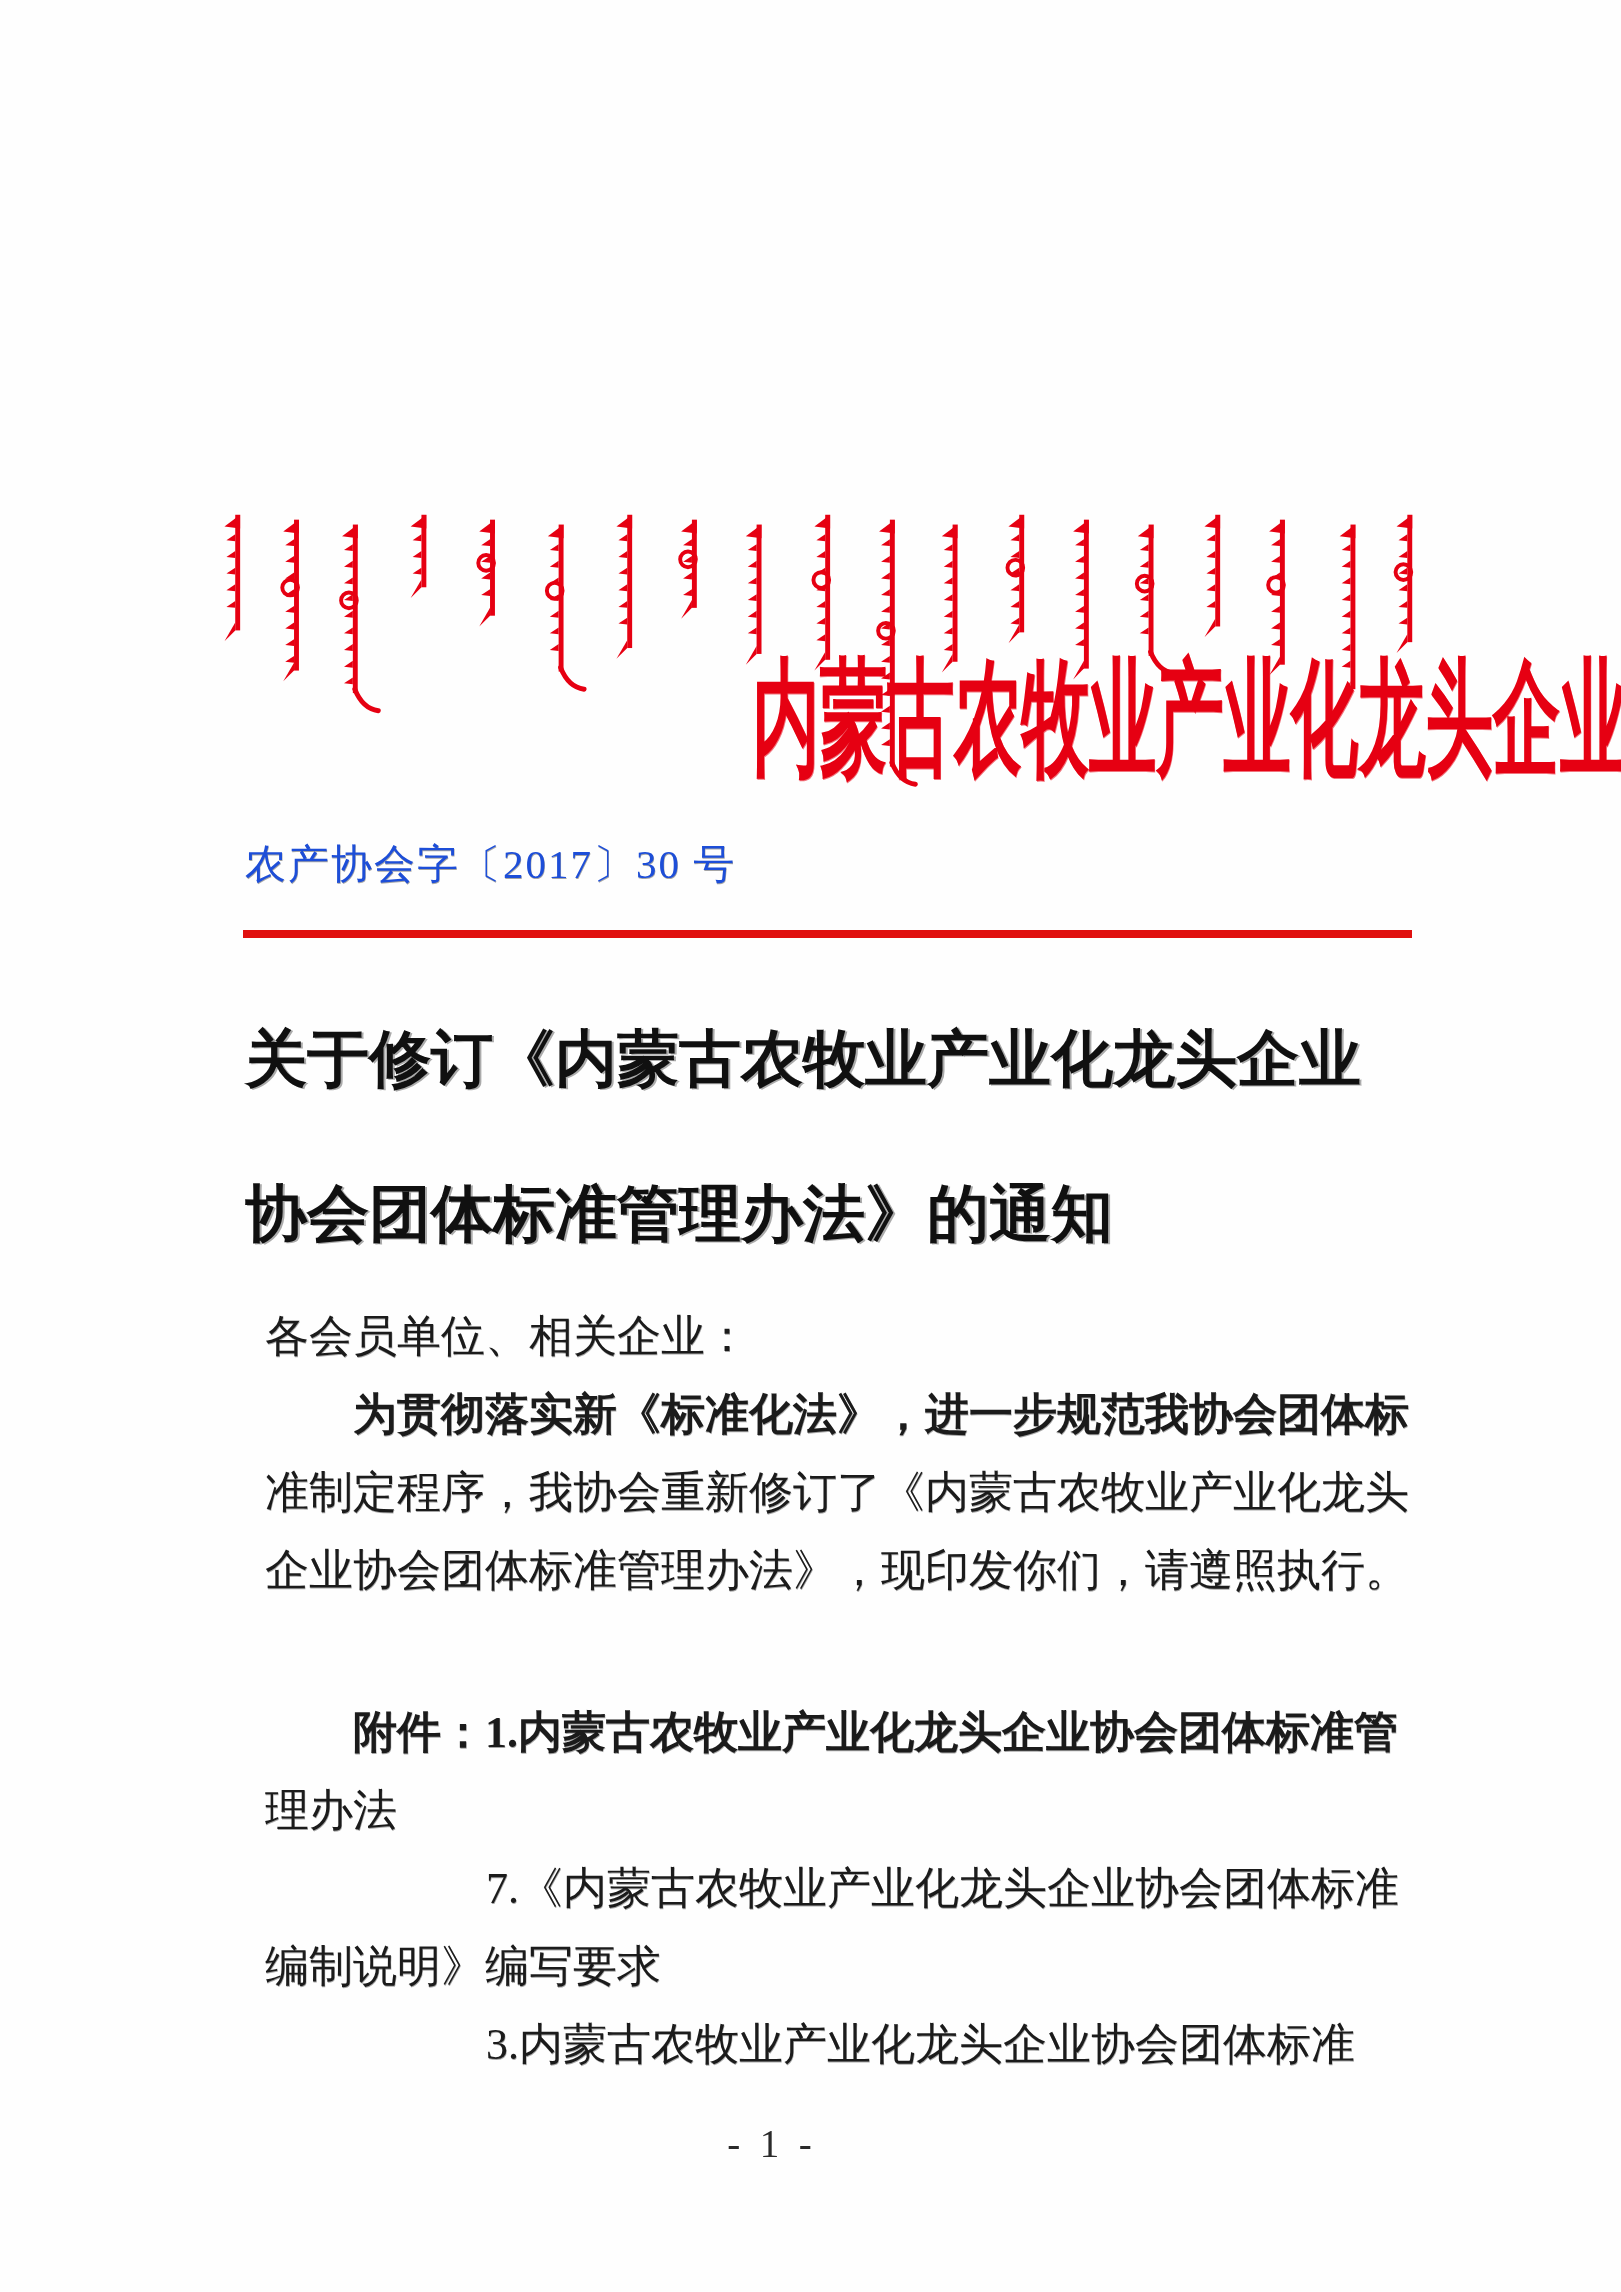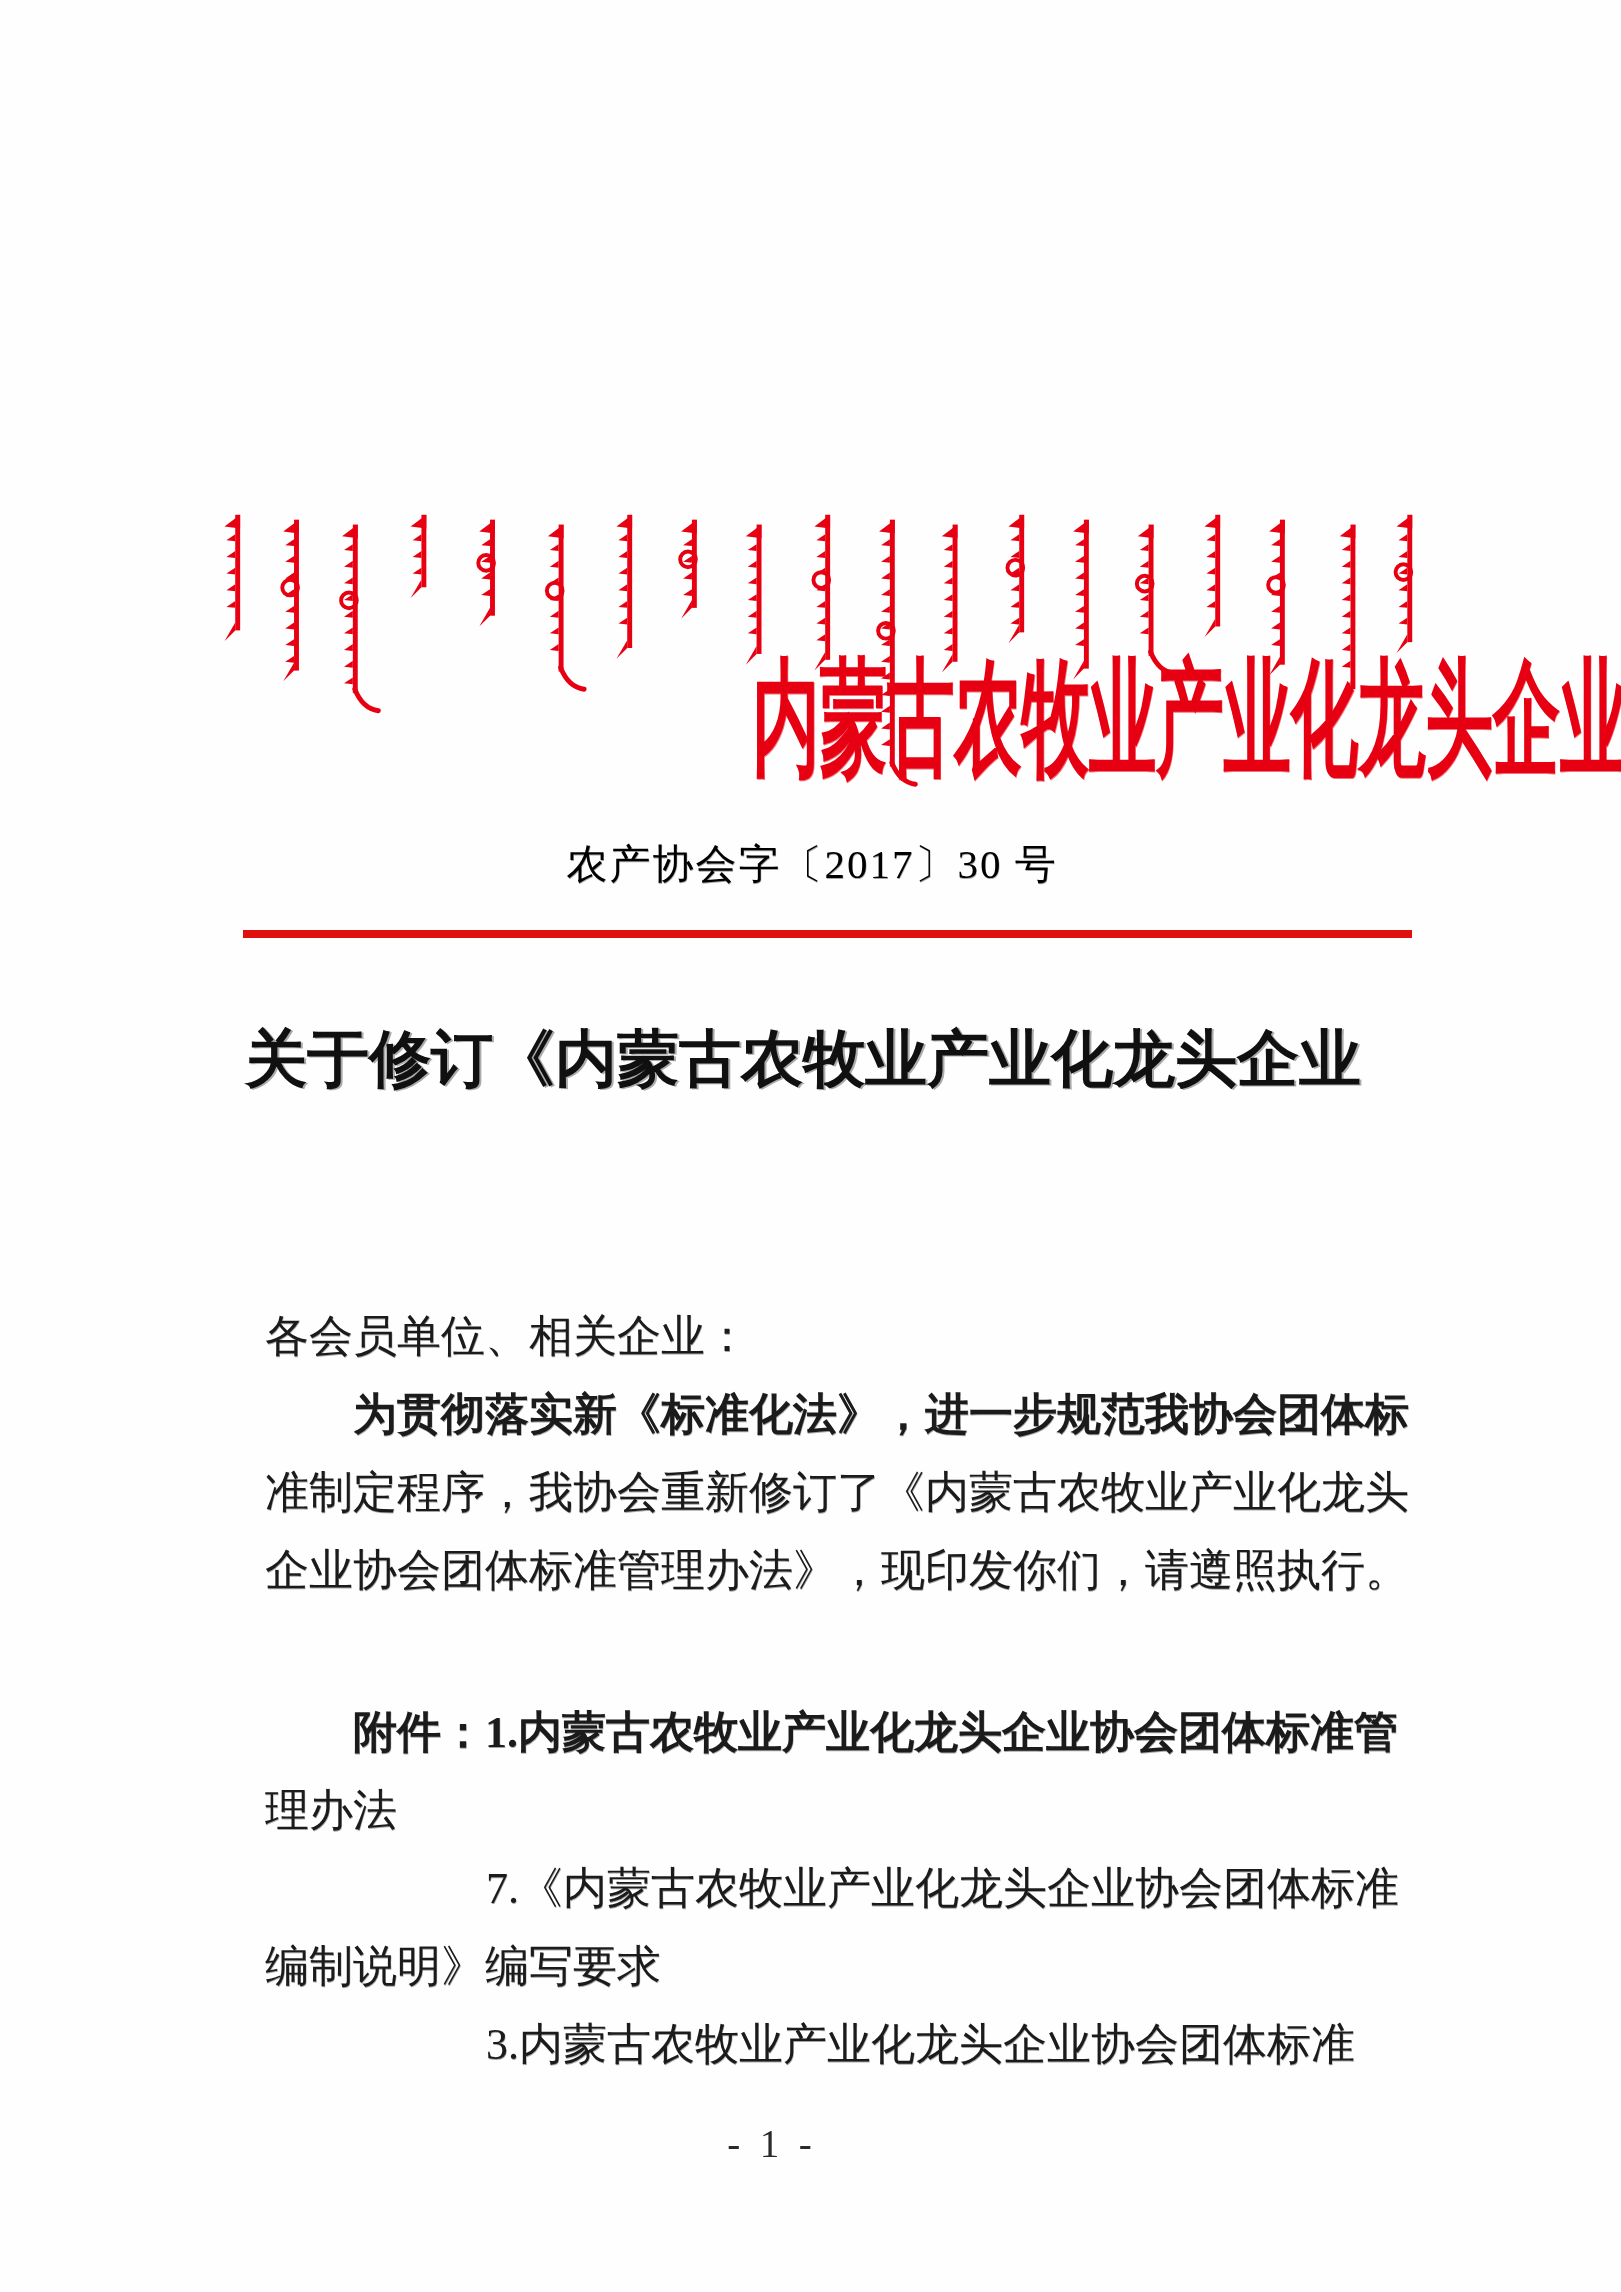--- a/index.html
+++ b/index.html
@@ -50,27 +50,27 @@
     letter-spacing: 0;
     transform: scale(0.53, 1);
     transform-origin: center center;
     text-shadow: 1px 1px 0 rgba(230, 0, 18, 0.55);
   }
 
   
   .doc-number {
     position: absolute;
     top: 835px;
-    left: 228px;
+    left: 245px;
     width: 1168px;
     height: 59px;
     line-height: 59px;
-    text-align: center;
+    text-align: left;
     font-size: 41px;
-    color: #000000;
+    color: #1d4ed8;
     letter-spacing: 2px;
     text-shadow: 0.5px 0.5px 0 rgba(0,0,0,0.35);
   }
 
   
   .red-rule {
     position: absolute;
     top: 930px;
     left: 243px;
     width: 1169px;
@@ -332,20 +332,21 @@
   <div class="red-header">
     <span class="stretch">内蒙古农牧业产业化龙头企业协会文件</span>
   </div>
 
   <div class="doc-number">农产协会字〔2017〕30 号</div>
 
   <div class="red-rule"></div>
 
   <div class="notice-title">
     <div>关于修订《内蒙古农牧业产业化龙头企业</div>
+    <div>协会团体标准管理办法》的通知</div>
   </div>
 
   <div class="notice-body">
     <div class="line">各会员单位、相关企业：</div>
     <div class="line indent">为贯彻落实新《标准化法》，进一步规范我协会团体标</div>
     <div class="line">准制定程序，我协会重新修订了《内蒙古农牧业产业化龙头</div>
     <div class="line">企业协会团体标准管理办法》，现印发你们，请遵照执行。</div>
 
     <div class="attachments">
       <div class="line indent">附件：1.内蒙古农牧业产业化龙头企业协会团体标准管</div>

